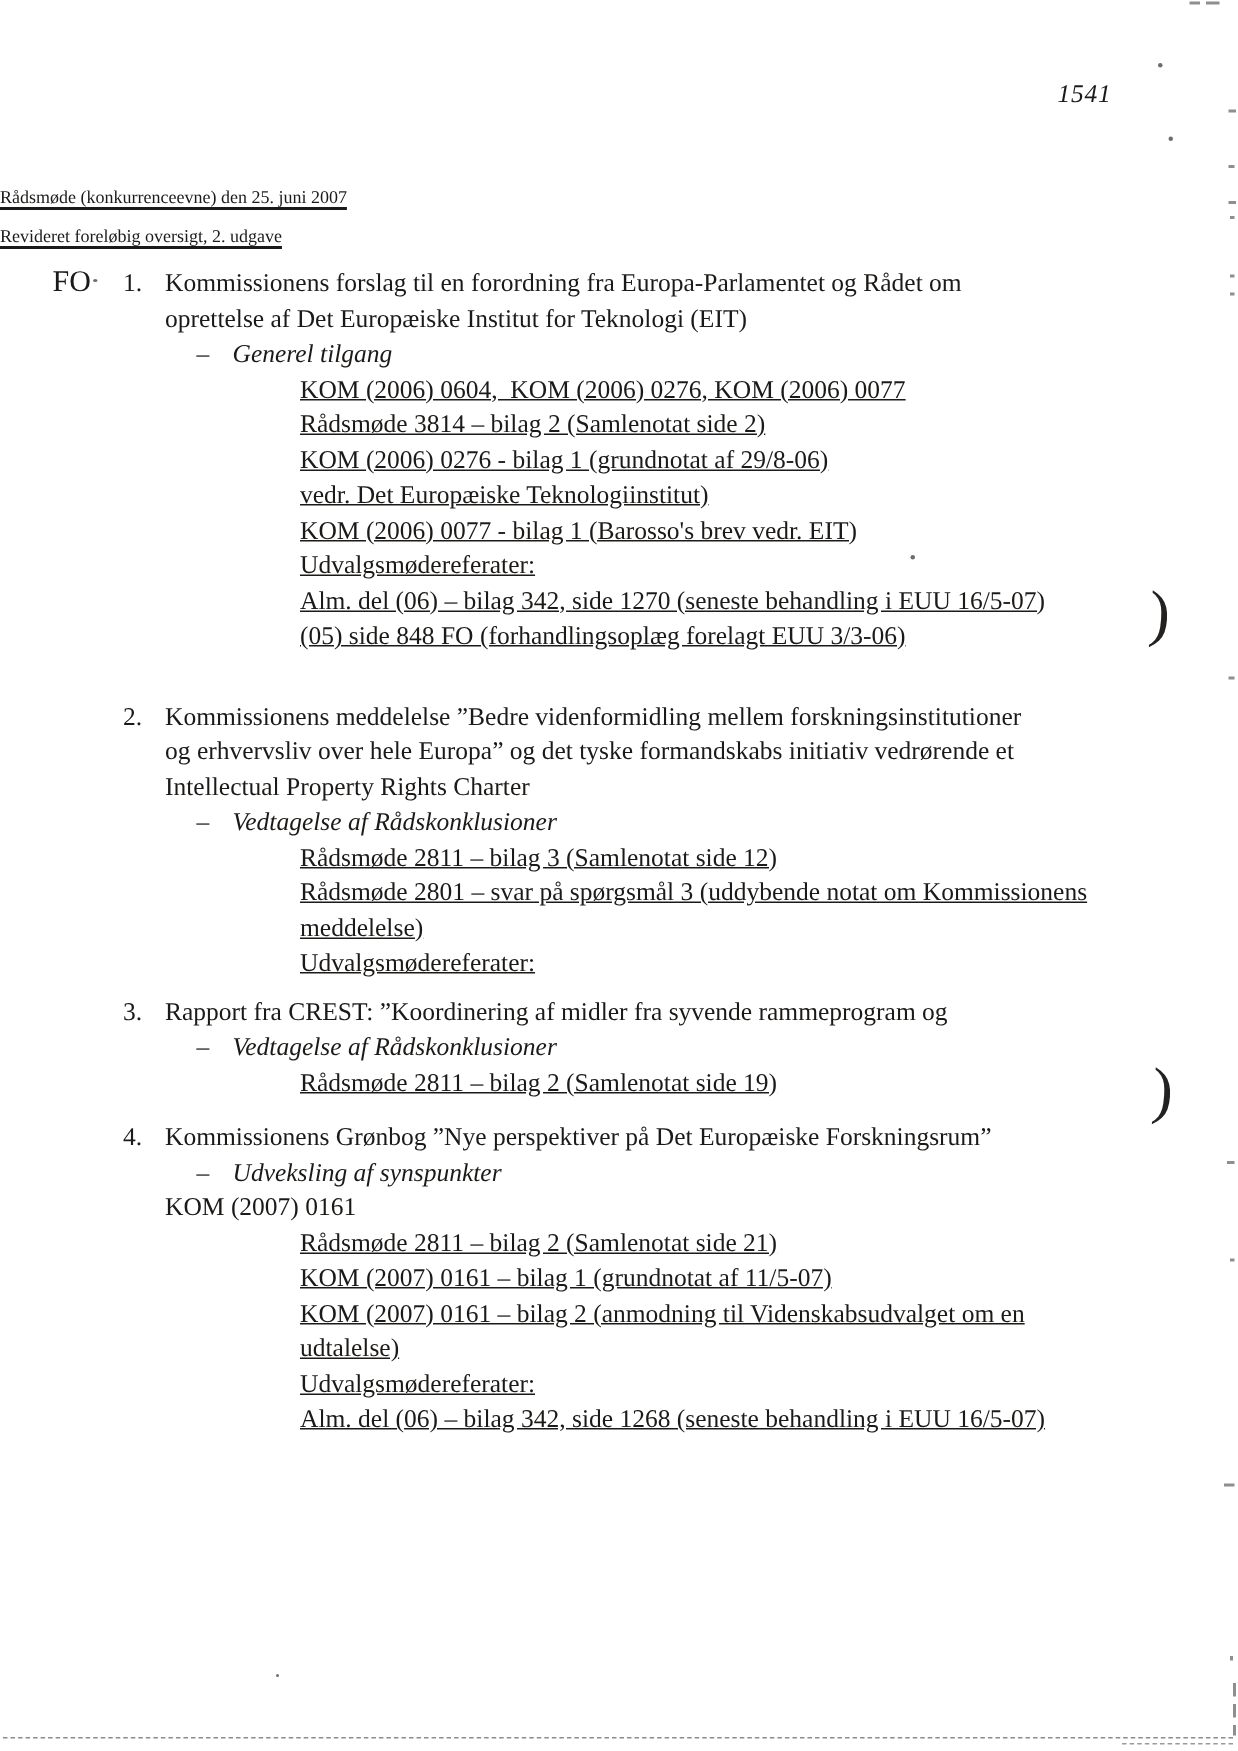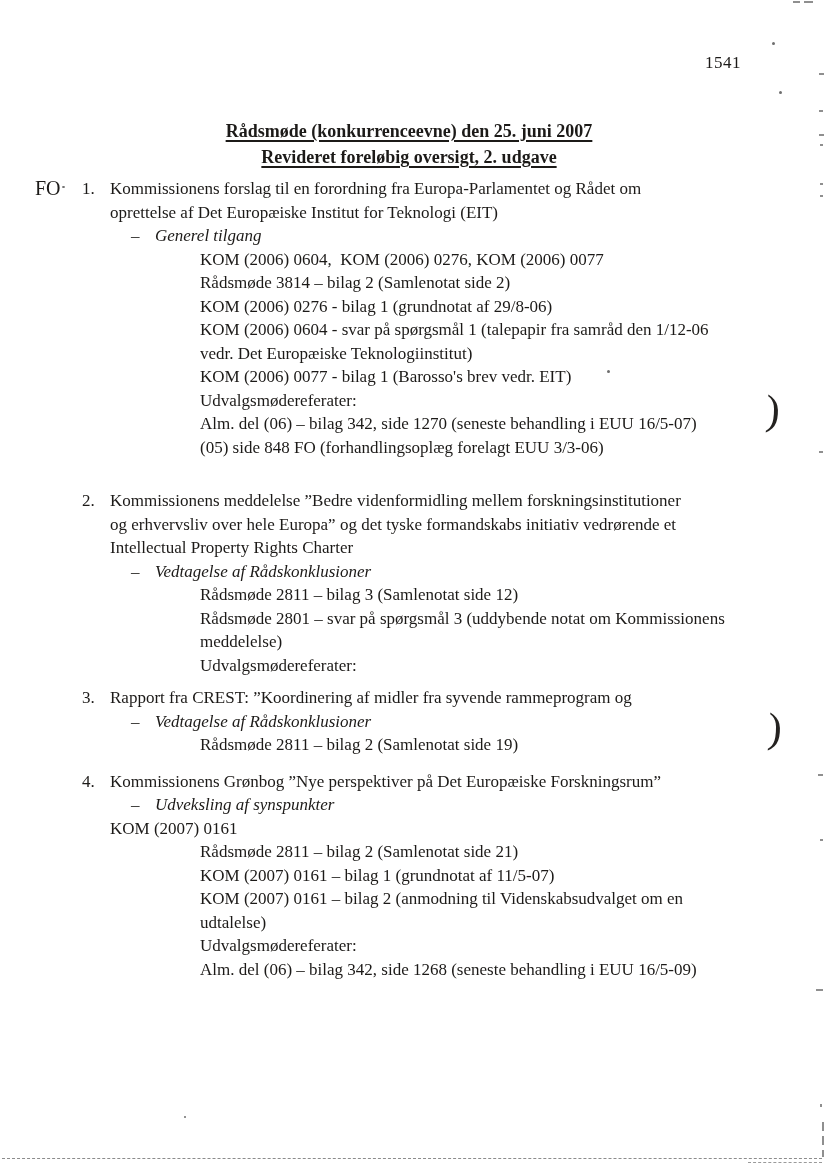--- a/index.html
+++ b/index.html
@@ -6,46 +6,45 @@
   body {
     width: 825px; height: 1167px;
     background: #ffffff;
     font-family: "Liberation Serif", serif;
     color: #1c1a18;
     position: relative;
     overflow: hidden;
   }
   .page-number {
     position: absolute; top: 53px; left: 705px;
-    font-size: 17px; letter-spacing: 0.5px;
+    font-size: 17px; letter-spacing: 0.5px; font-style: italic;
   }
   .title-block {
     position: absolute; top: 118px; left: 0; width: 818px;
-    text-align: center;
-    font-weight: bold; font-size: 18px; line-height: 26px;
+    font-weight: normal; font-size: 12px; line-height: 26px;
   }
   .title-line {
     text-decoration: underline;
     text-underline-offset: 3px;
     text-decoration-thickness: 1.6px;
   }
   .fo-marker {
     position: absolute; top: 177px; left: 35px;
     font-size: 20px; line-height: 23.5px;
   }
   .content {
     position: absolute; top: 177px; left: 82px; width: 690px;
     font-size: 17px; line-height: 23.5px;
   }
   .item { position: relative; padding-left: 28px; }
   .item .num { position: absolute; left: 0; top: 0; }
   .line { white-space: pre; }
   .proc { display: flex; font-style: italic; }
   .proc .dash { width: 24px; margin-left: 21px; flex: 0 0 auto; }
-  .refs { margin-left: 90px; }
+  .refs { margin-left: 90px; text-decoration: underline; }
   .item-2 { margin-top: 30px; }
   .item-3 { margin-top: 9px; }
   .item-4 { margin-top: 13px; }
   .paren {
     position: absolute;
     font-size: 42px; line-height: 38px;
     color: #242220;
     transform: rotate(4deg);
   }
   .paren-1 { top: 391px; left: 766px; }
@@ -82,21 +81,20 @@
       <div class="line">Kommissionens forslag til en forordning fra Europa-Parlamentet og Rådet om</div>
       <div class="line">oprettelse af Det Europæiske Institut for Teknologi (EIT)</div>
       <div class="proc">
         <span class="dash">–</span>
         <span class="label">Generel tilgang</span>
       </div>
       <div class="refs">
         <div class="line">KOM (2006) 0604,  KOM (2006) 0276, KOM (2006) 0077</div>
         <div class="line">Rådsmøde 3814 – bilag 2 (Samlenotat side 2)</div>
         <div class="line">KOM (2006) 0276 - bilag 1 (grundnotat af 29/8-06)</div>
-        <div class="line">KOM (2006) 0604 - svar på spørgsmål 1 (talepapir fra samråd den 1/12-06</div>
         <div class="line">vedr. Det Europæiske Teknologiinstitut)</div>
         <div class="line">KOM (2006) 0077 - bilag 1 (Barosso's brev vedr. EIT)</div>
         <div class="line">Udvalgsmødereferater:</div>
         <div class="line">Alm. del (06) – bilag 342, side 1270 (seneste behandling i EUU 16/5-07)</div>
         <div class="line">(05) side 848 FO (forhandlingsoplæg forelagt EUU 3/3-06)</div>
       </div>
     </div>
 
     <div class="item item-2">
       <span class="num">2.</span>
@@ -134,21 +132,21 @@
         <span class="dash">–</span>
         <span class="label">Udveksling af synspunkter</span>
       </div>
       <div class="line">KOM (2007) 0161</div>
       <div class="refs">
         <div class="line">Rådsmøde 2811 – bilag 2 (Samlenotat side 21)</div>
         <div class="line">KOM (2007) 0161 – bilag 1 (grundnotat af 11/5-07)</div>
         <div class="line">KOM (2007) 0161 – bilag 2 (anmodning til Videnskabsudvalget om en</div>
         <div class="line">udtalelse)</div>
         <div class="line">Udvalgsmødereferater:</div>
-        <div class="line">Alm. del (06) – bilag 342, side 1268 (seneste behandling i EUU 16/5-09)</div>
+        <div class="line">Alm. del (06) – bilag 342, side 1268 (seneste behandling i EUU 16/5-07)</div>
       </div>
     </div>
 
   </div>
 
   <div class="paren paren-1">)</div>
   <div class="paren paren-2">)</div>
 
   <div class="art" style="left:793px; top:1px; width:7px; height:2px;"></div>
   <div class="art" style="left:804px; top:1px; width:9px; height:2px;"></div>

